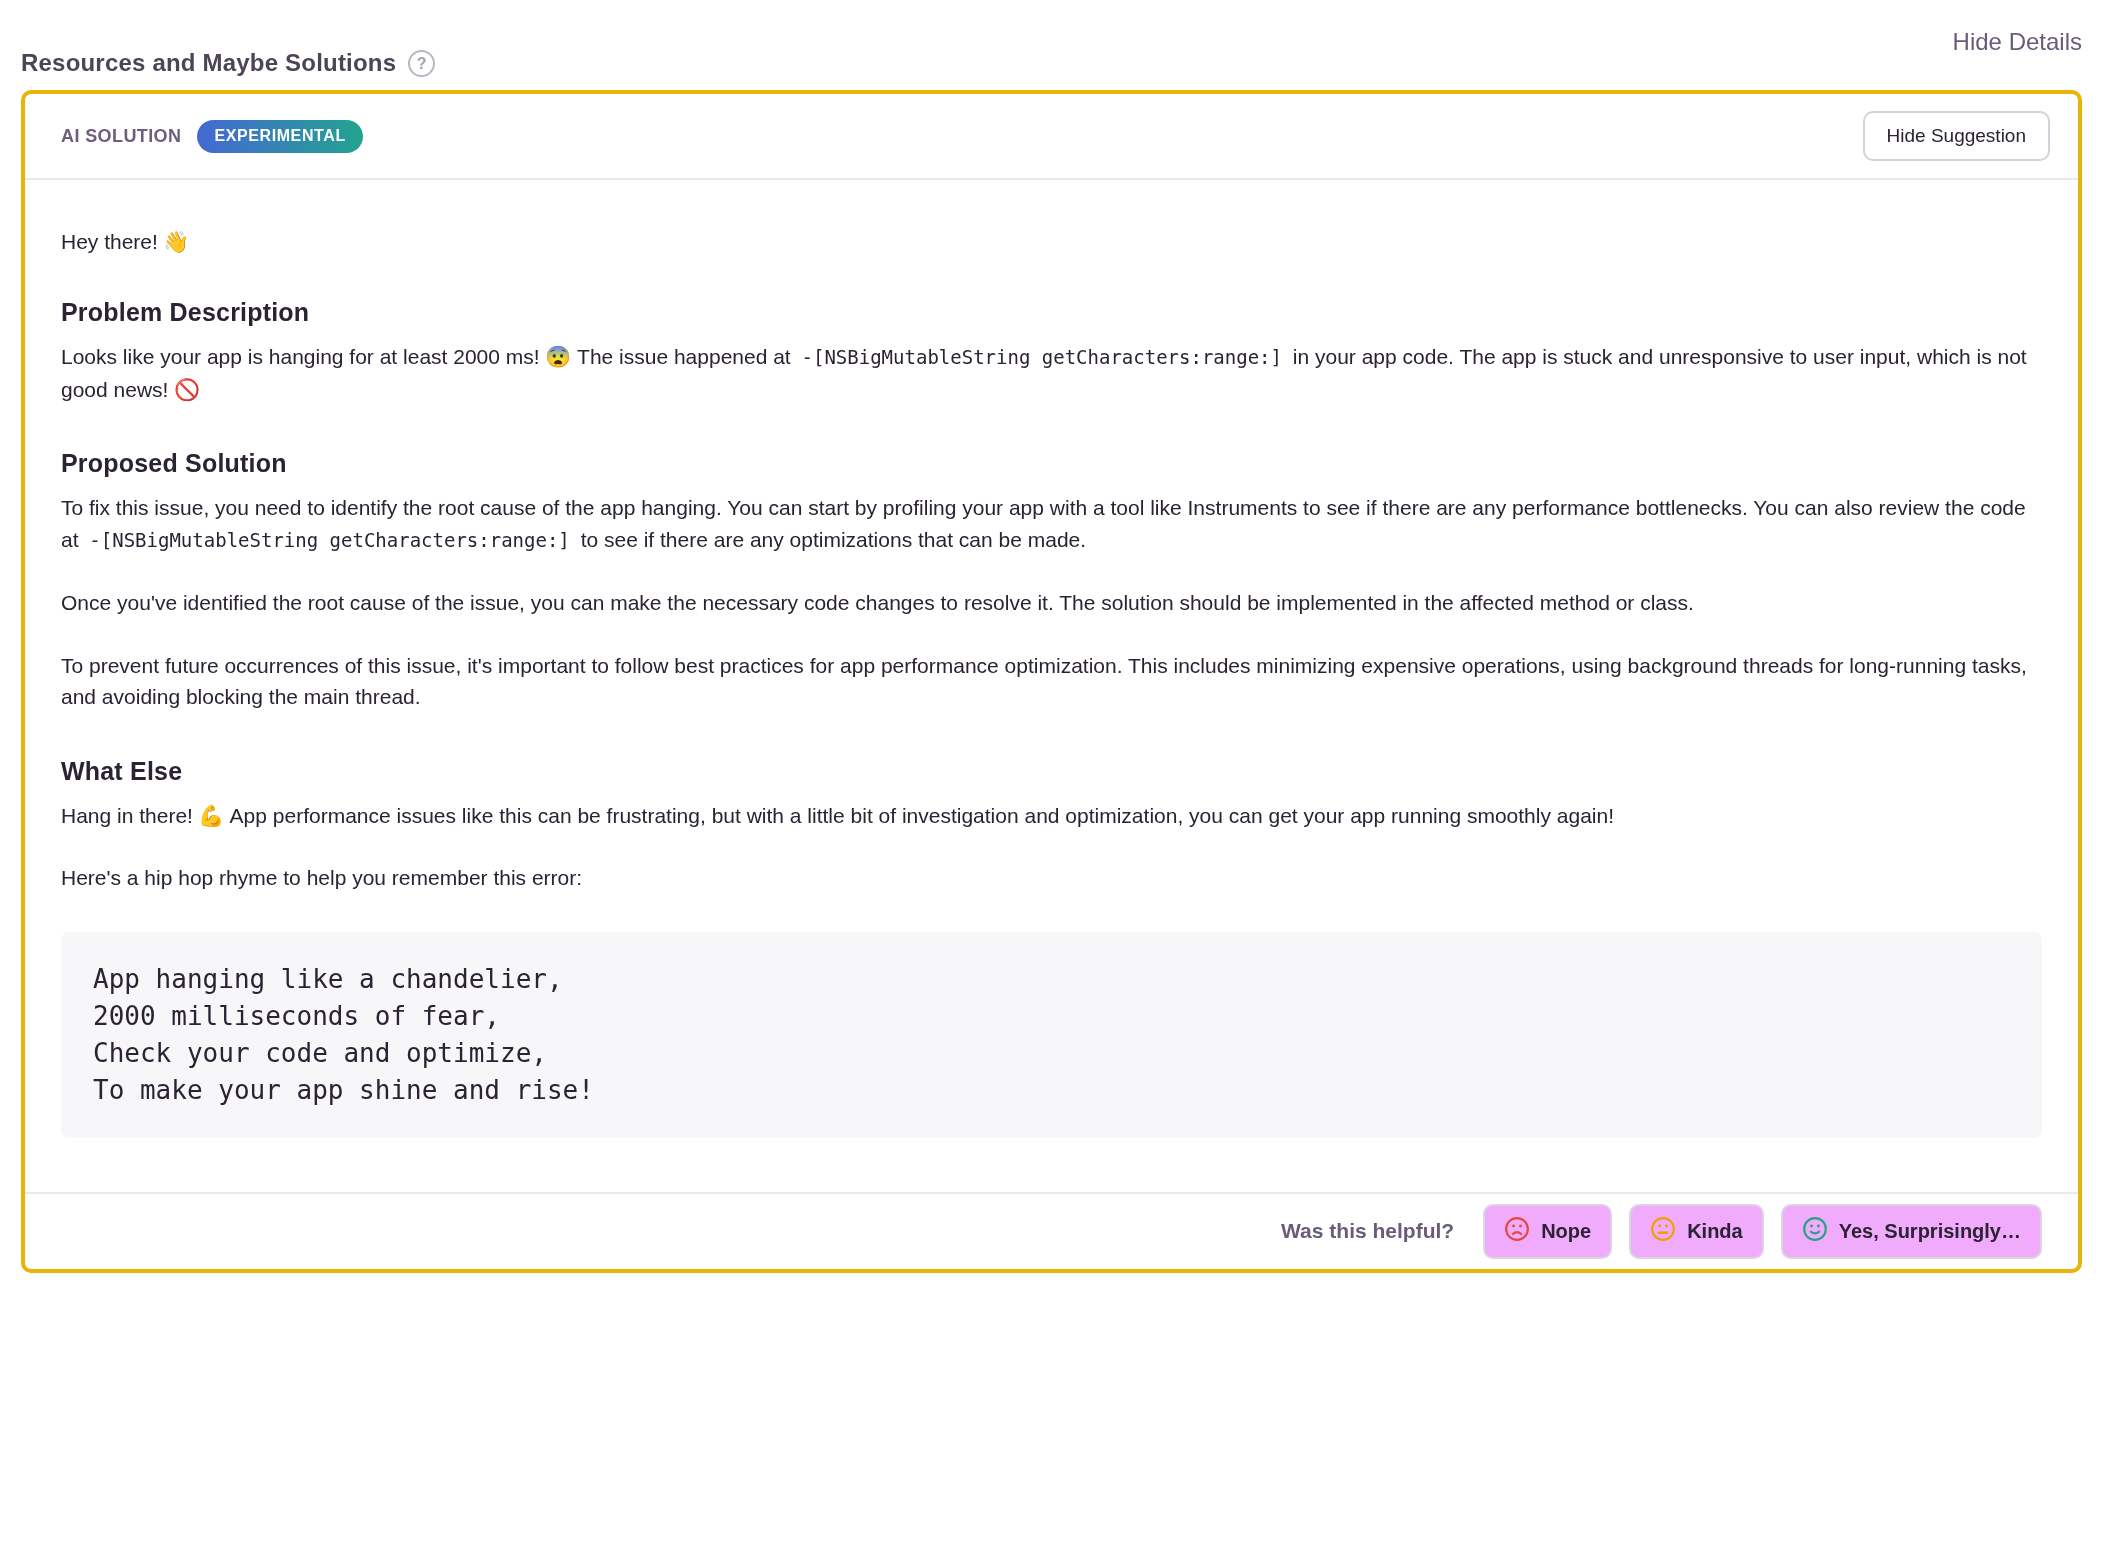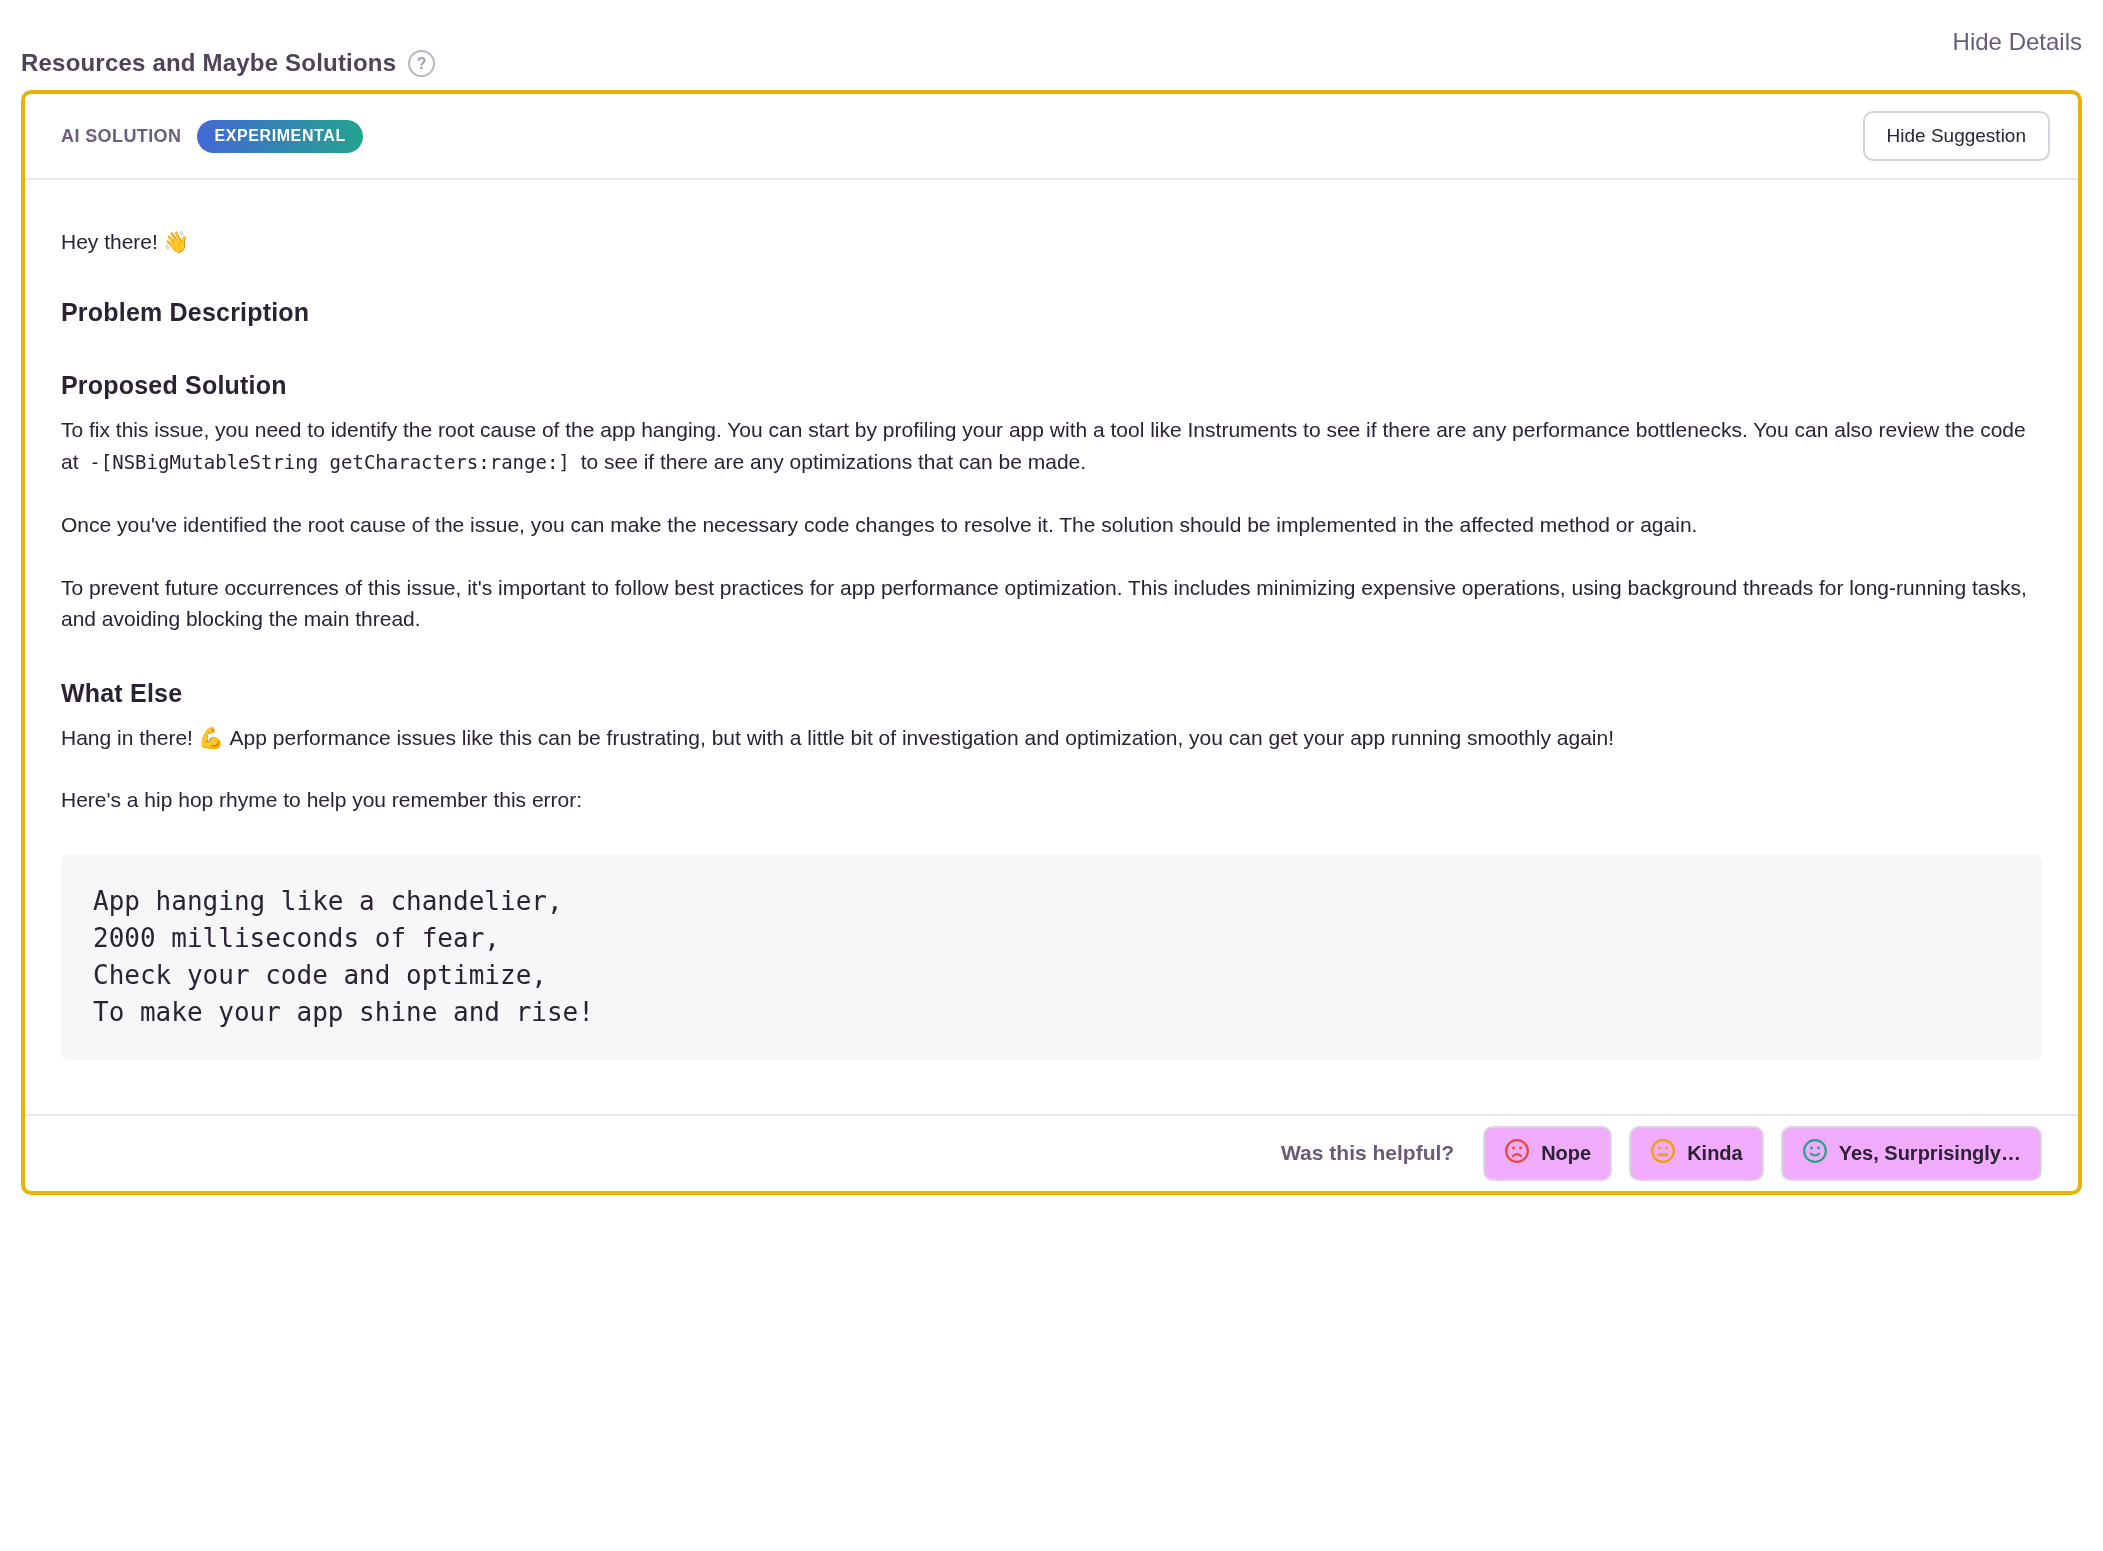--- a/index.html
+++ b/index.html
@@ -137,24 +137,25 @@
         <span class="experimental-badge">EXPERIMENTAL</span>
       </div>
       <button class="hide-suggestion-btn">Hide Suggestion</button>
     </div>
 
     <div class="card-body">
 
       <p class="greeting">Hey there! 👋</p>
 
       <div class="section-heading">Problem Description</div>
+      <p class="body-p"><span>Looks like your app is hanging for at least 2000 ms! 😨 The issue happened at </span><code class="inline-code">-[NSBigMutableString getCharacters:range:]</code><span> in your app code. The app is stuck and unresponsive to user input, which is not good news! 🚫</span></p>
 
       <div class="section-heading">Proposed Solution</div>
       <p class="body-p"><span>To fix this issue, you need to identify the root cause of the app hanging. You can start by profiling your app with a tool like Instruments to see if there are any performance bottlenecks. You can also review the code at </span><code class="inline-code">-[NSBigMutableString getCharacters:range:]</code><span> to see if there are any optimizations that can be made.</span></p>
-      <p class="body-p">Once you've identified the root cause of the issue, you can make the necessary code changes to resolve it. The solution should be implemented in the affected method or again.</p>
+      <p class="body-p">Once you've identified the root cause of the issue, you can make the necessary code changes to resolve it. The solution should be implemented in the affected method or class.</p>
       <p class="body-p">To prevent future occurrences of this issue, it's important to follow best practices for app performance optimization. This includes minimizing expensive operations, using background threads for long-running tasks, and avoiding blocking the main thread.</p>
 
       <div class="section-heading">What Else</div>
       <p class="body-p">Hang in there! 💪 App performance issues like this can be frustrating, but with a little bit of investigation and optimization, you can get your app running smoothly again!</p>
       <p class="body-p">Here's a hip hop rhyme to help you remember this error:</p>
 
       <div class="code-block">App hanging like a chandelier,
 2000 milliseconds of fear,
 Check your code and optimize,
 To make your app shine and rise!</div>

